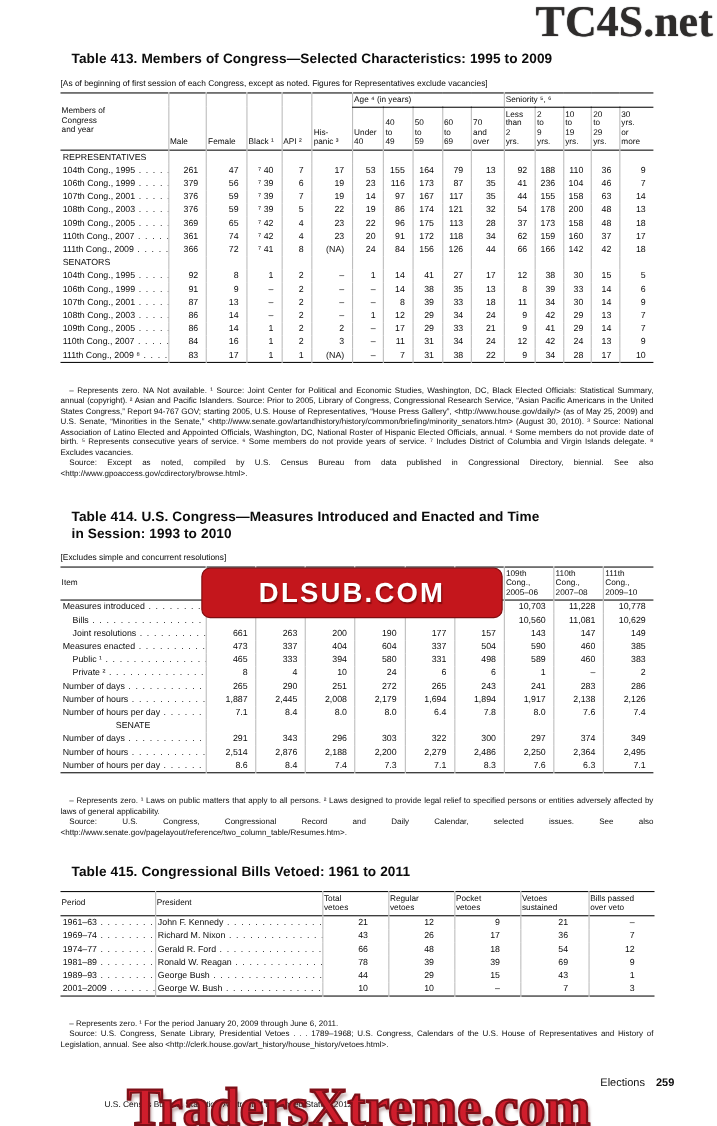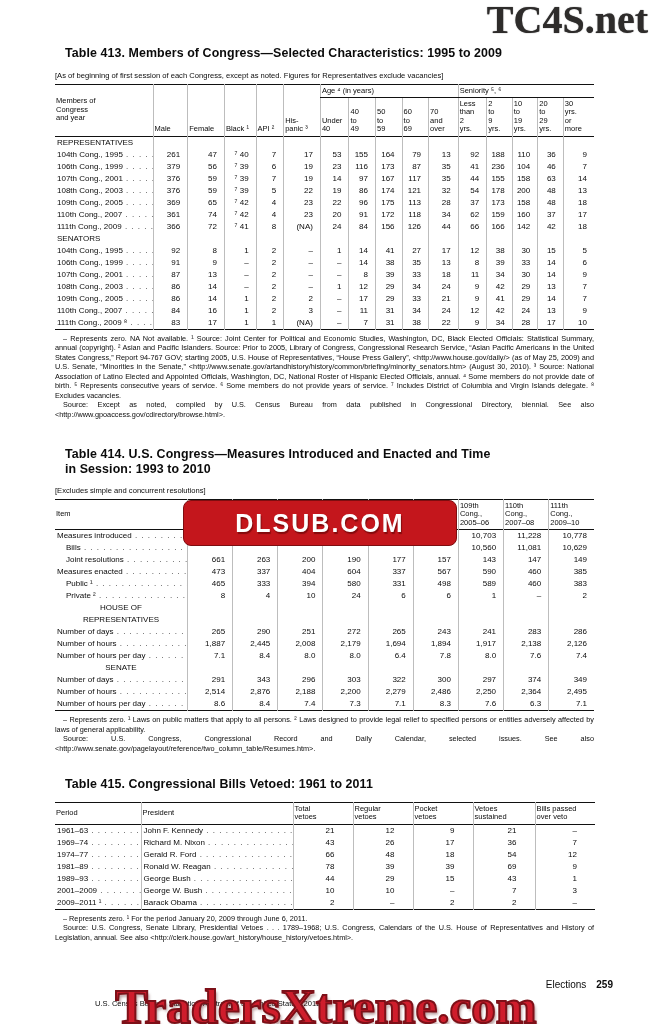--- a/index.html
+++ b/index.html
@@ -26,21 +26,21 @@
   .tbl .c0{border-left:none;}
   .stub{text-align:left;}
   .leader{white-space:nowrap;overflow:hidden;}
   .leader::after{content:" . . . . . . . . . . . . . . . . . . . . . . . . . . . . . . . . . . . . .";
                  letter-spacing:1px;color:#222;}
   .ind{padding-left:11px !important;}
   .secname{white-space:pre-line;}
   .center{text-align:center;}
   .num415{padding-right:18px !important;}
 
-  .fn{margin-top:4px;}
+  .fn{margin-top:20px;}
   .fn p{margin:0;font-size:7.3px;line-height:9.5px;text-align:justify;text-indent:8px;}
 
   .twrap{position:relative;}
   .wm-dlsub{position:absolute;left:128px;top:1px;width:272px;height:44px;z-index:3;
             background:#c4161c;border:1px solid #7e0d10;border-radius:8px;
             display:flex;align-items:center;justify-content:center;color:#fff;
             font-weight:800;font-size:25px;letter-spacing:2px;
             text-shadow:1px 2px 1px rgba(80,0,0,.55);}
   .wm-top{position:absolute;top:0;right:4px;z-index:3;font-family:"Liberation Serif",serif;
           font-weight:700;font-size:40px;line-height:40px;color:#2e2c2b;
@@ -511,21 +511,21 @@
               <td class="num">147</td>
               <td class="num">149</td>
             </tr>
             <tr>
               <td class="stub leader c0">Measures enacted</td>
               <td class="num">473</td>
               <td class="num">337</td>
               <td class="num">404</td>
               <td class="num">604</td>
               <td class="num">337</td>
-              <td class="num">567</td>
+              <td class="num">504</td>
               <td class="num">590</td>
               <td class="num">460</td>
               <td class="num">385</td>
             </tr>
             <tr>
               <td class="stub leader c0 ind">Public ¹</td>
               <td class="num">465</td>
               <td class="num">333</td>
               <td class="num">394</td>
               <td class="num">580</td>
@@ -539,33 +539,20 @@
               <td class="stub leader c0 ind">Private ²</td>
               <td class="num">8</td>
               <td class="num">4</td>
               <td class="num">10</td>
               <td class="num">24</td>
               <td class="num">6</td>
               <td class="num">6</td>
               <td class="num">1</td>
               <td class="num">–</td>
               <td class="num">2</td>
-            </tr>
-            <tr>
-              <td class="stub secname center c0">HOUSE OF
-REPRESENTATIVES</td>
-              <td class="num"></td>
-              <td class="num"></td>
-              <td class="num"></td>
-              <td class="num"></td>
-              <td class="num"></td>
-              <td class="num"></td>
-              <td class="num"></td>
-              <td class="num"></td>
-              <td class="num"></td>
             </tr>
             <tr>
               <td class="stub leader c0">Number of days</td>
               <td class="num">265</td>
               <td class="num">290</td>
               <td class="num">251</td>
               <td class="num">272</td>
               <td class="num">265</td>
               <td class="num">243</td>
               <td class="num">241</td>
@@ -730,29 +717,20 @@
           </tr>
           <tr>
             <td class="stub leader c0">2001–2009</td>
             <td class="stub leader">George W. Bush</td>
             <td class="num num415">10</td>
             <td class="num num415">10</td>
             <td class="num num415">–</td>
             <td class="num num415">7</td>
             <td class="num num415">3</td>
           </tr>
-          <tr>
-            <td class="stub leader c0">2009–2011 ¹</td>
-            <td class="stub leader">Barack Obama</td>
-            <td class="num num415">2</td>
-            <td class="num num415">–</td>
-            <td class="num num415">2</td>
-            <td class="num num415">2</td>
-            <td class="num num415">–</td>
-          </tr>
         </tbody>
       </table>
     <div class="fn">
       <p>– Represents zero. ¹ For the period January 20, 2009 through June 6, 2011.</p>
       <p>Source: U.S. Congress, Senate Library, Presidential Vetoes . . . 1789–1968; U.S. Congress, Calendars of the U.S. House of Representatives and History of Legislation, annual. See also &lt;http://clerk.house.gov/art_history/house_history/vetoes.html&gt;.</p>
     </div>
   </section>
 
   <div class="bottom">
     <div class="elections">

